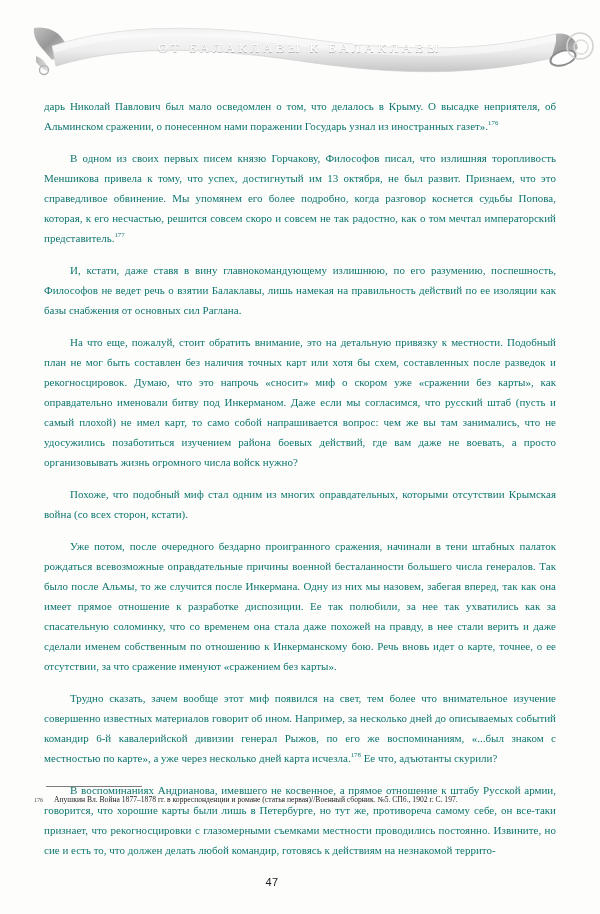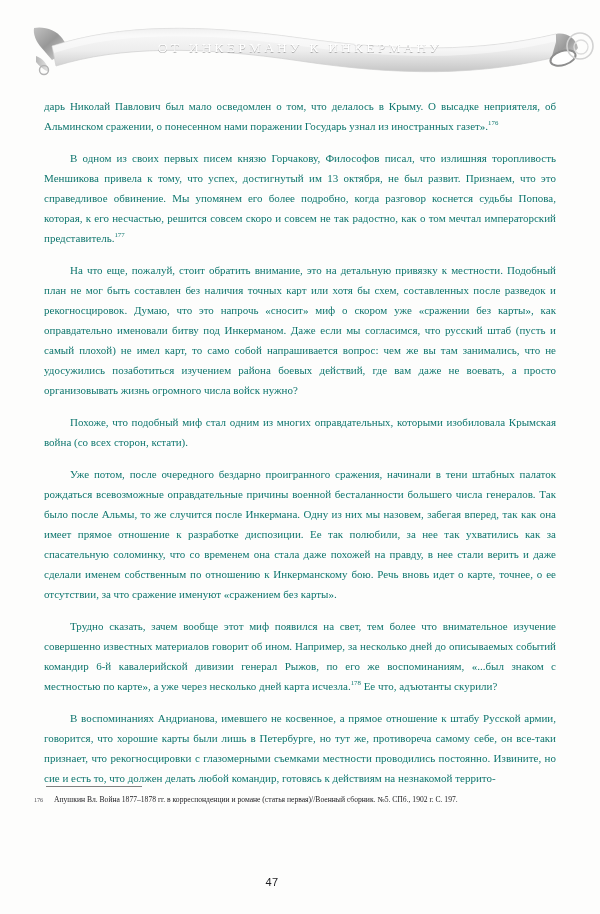--- a/index.html
+++ b/index.html
@@ -173,34 +173,35 @@
       <path d="M52 30 C120 8 200 8 300 22 C400 36 480 36 556 18 L557 25
                C480 44 400 44 300 30 C200 16 120 16 54 37 Z" fill="#ffffff" opacity="0.45"></path>
 
       <path d="M556 18 C566 16 576 22 578 32 L566 48 L552 40 L556 26 Z" fill="url(#gTail)" opacity="0.9"></path>
       <ellipse cx="563" cy="42" rx="13" ry="7" transform="rotate(-18 563 42)" fill="#ffffff" stroke="#8d8d8d" stroke-width="2"></ellipse>
       <circle cx="580" cy="30" r="13" fill="none" stroke="#d2d2d2" stroke-width="1.6"></circle>
       <circle cx="581" cy="31" r="7" fill="none" stroke="#dcdcdc" stroke-width="1.3"></circle>
     </svg>
 
     <div class="ribbon-title">
-      <span>ОТ ИНКЕРМАНУ К ИНКЕРМАНУ</span>
+      <span>ОТ БАЛАКЛАВЫ К БАЛАКЛАВЫ</span>
     </div>
   </div>
 
   <div class="body-col">
 
     <p class="para no-indent"><span>дарь Николай Павлович был мало осведомлен о том, что делалось в Крыму. О высадке неприятеля, об Альминском сражении, о понесенном нами поражении Государь узнал из иностранных газет».</span><sup class="fn">176</sup></p>
 
     <p class="para"><span>В одном из своих первых писем князю Горчакову, Философов писал, что излишняя торопливость Меншикова привела к тому, что успех, достигнутый им 13 октября, не был развит. Признаем, что это справедливое обвинение. Мы упомянем его более подробно, когда разговор коснется судьбы Попова, которая, к его несчастью, решится совсем скоро и совсем не так радостно, как о том мечтал императорский представитель.</span><sup class="fn">177</sup></p>
 
+    <p class="para"><span>И, кстати, даже ставя в вину главнокомандующему излишнюю, по его разумению, поспешность, Философов не ведет речь о взятии Балаклавы, лишь намекая на правильность действий по ее изоляции как базы снабжения от основных сил Раглана.</span></p>
 
     <p class="para"><span>На что еще, пожалуй, стоит обратить внимание, это на детальную привязку к местности. Подобный план не мог быть составлен без наличия точных карт или хотя бы схем, составленных после разведок и рекогносцировок. Думаю, что это напрочь «сносит» миф о скором уже «сражении без карты», как оправдательно именовали битву под Инкерманом. Даже если мы согласимся, что русский штаб (пусть и самый плохой) не имел карт, то само собой напрашивается вопрос: чем же вы там занимались, что не удосужились позаботиться изучением района боевых действий, где вам даже не воевать, а просто организовывать жизнь огромного числа войск нужно?</span></p>
 
-    <p class="para"><span>Похоже, что подобный миф стал одним из многих оправдательных, которыми изобиловала Крымская война (со всех сторон, кстати).</span></p>
+    <p class="para"><span>Похоже, что подобный миф стал одним из многих оправдательных, которыми отсутствии Крымская война (со всех сторон, кстати).</span></p>
 
     <p class="para"><span>Уже потом, после очередного бездарно проигранного сражения, начинали в тени штабных палаток рождаться всевозможные оправдательные причины военной бесталанности большего числа генералов. Так было после Альмы, то же случится после Инкермана. Одну из них мы назовем, забегая вперед, так как она имеет прямое отношение к разработке диспозиции. Ее так полюбили, за нее так ухватились как за спасательную соломинку, что со временем она стала даже похожей на правду, в нее стали верить и даже сделали именем собственным по отношению к Инкерманскому бою. Речь вновь идет о карте, точнее, о ее отсутствии, за что сражение именуют «сражением без карты».</span></p>
 
     <p class="para"><span>Трудно сказать, зачем вообще этот миф появился на свет, тем более что внимательное изучение совершенно известных материалов говорит об ином. Например, за несколько дней до описываемых событий командир 6-й кавалерийской дивизии генерал Рыжов, по его же воспоминаниям, «...был знаком с местностью по карте», а уже через несколько дней карта исчезла.</span><sup class="fn">178</sup><span> Ее что, адъютанты скурили?</span></p>
 
     <p class="para"><span>В воспоминаниях Андрианова, имевшего не косвенное, а прямое отношение к штабу Русской армии, говорится, что хорошие карты были лишь в Петербурге, но тут же, противореча самому себе, он все-таки признает, что рекогносцировки с глазомерными съемками местности проводились постоянно. Извините, но сие и есть то, что должен делать любой командир, готовясь к действиям на незнакомой террито-</span></p>
 
   </div>
 
   <div class="footnotes">

